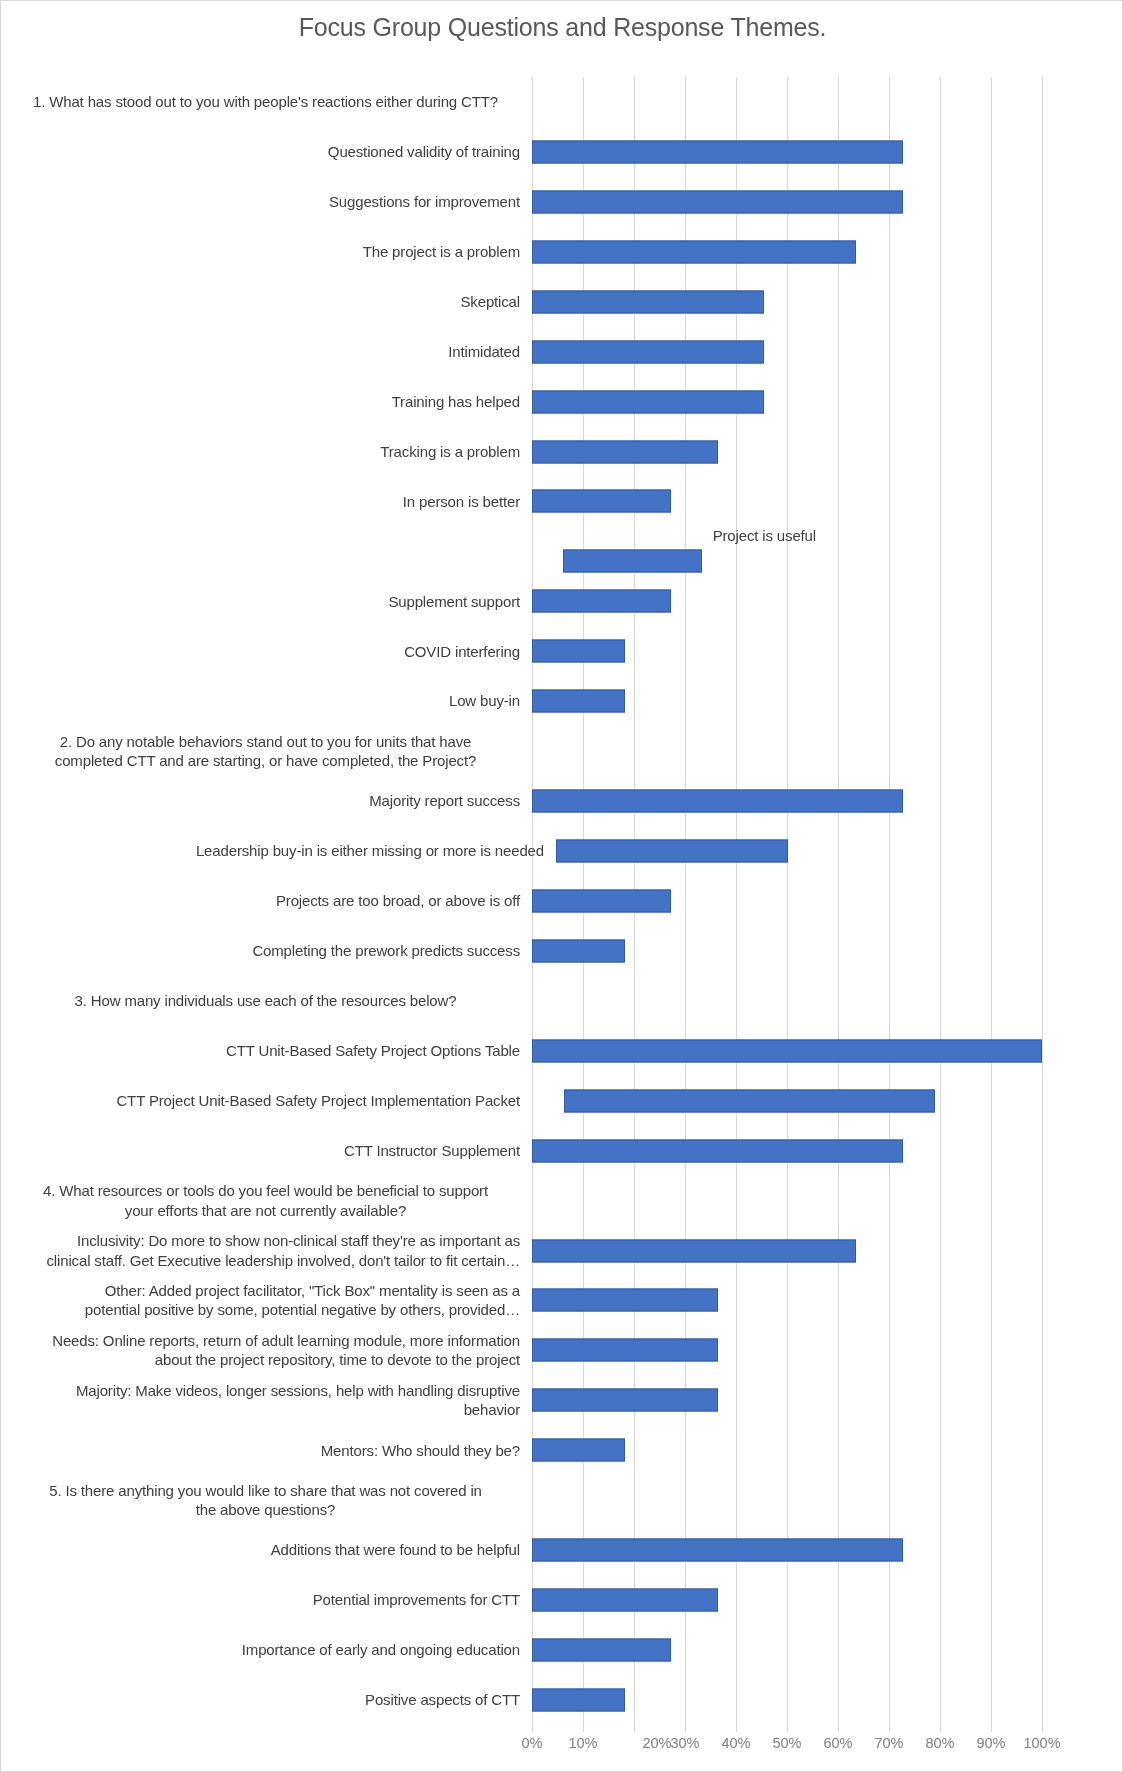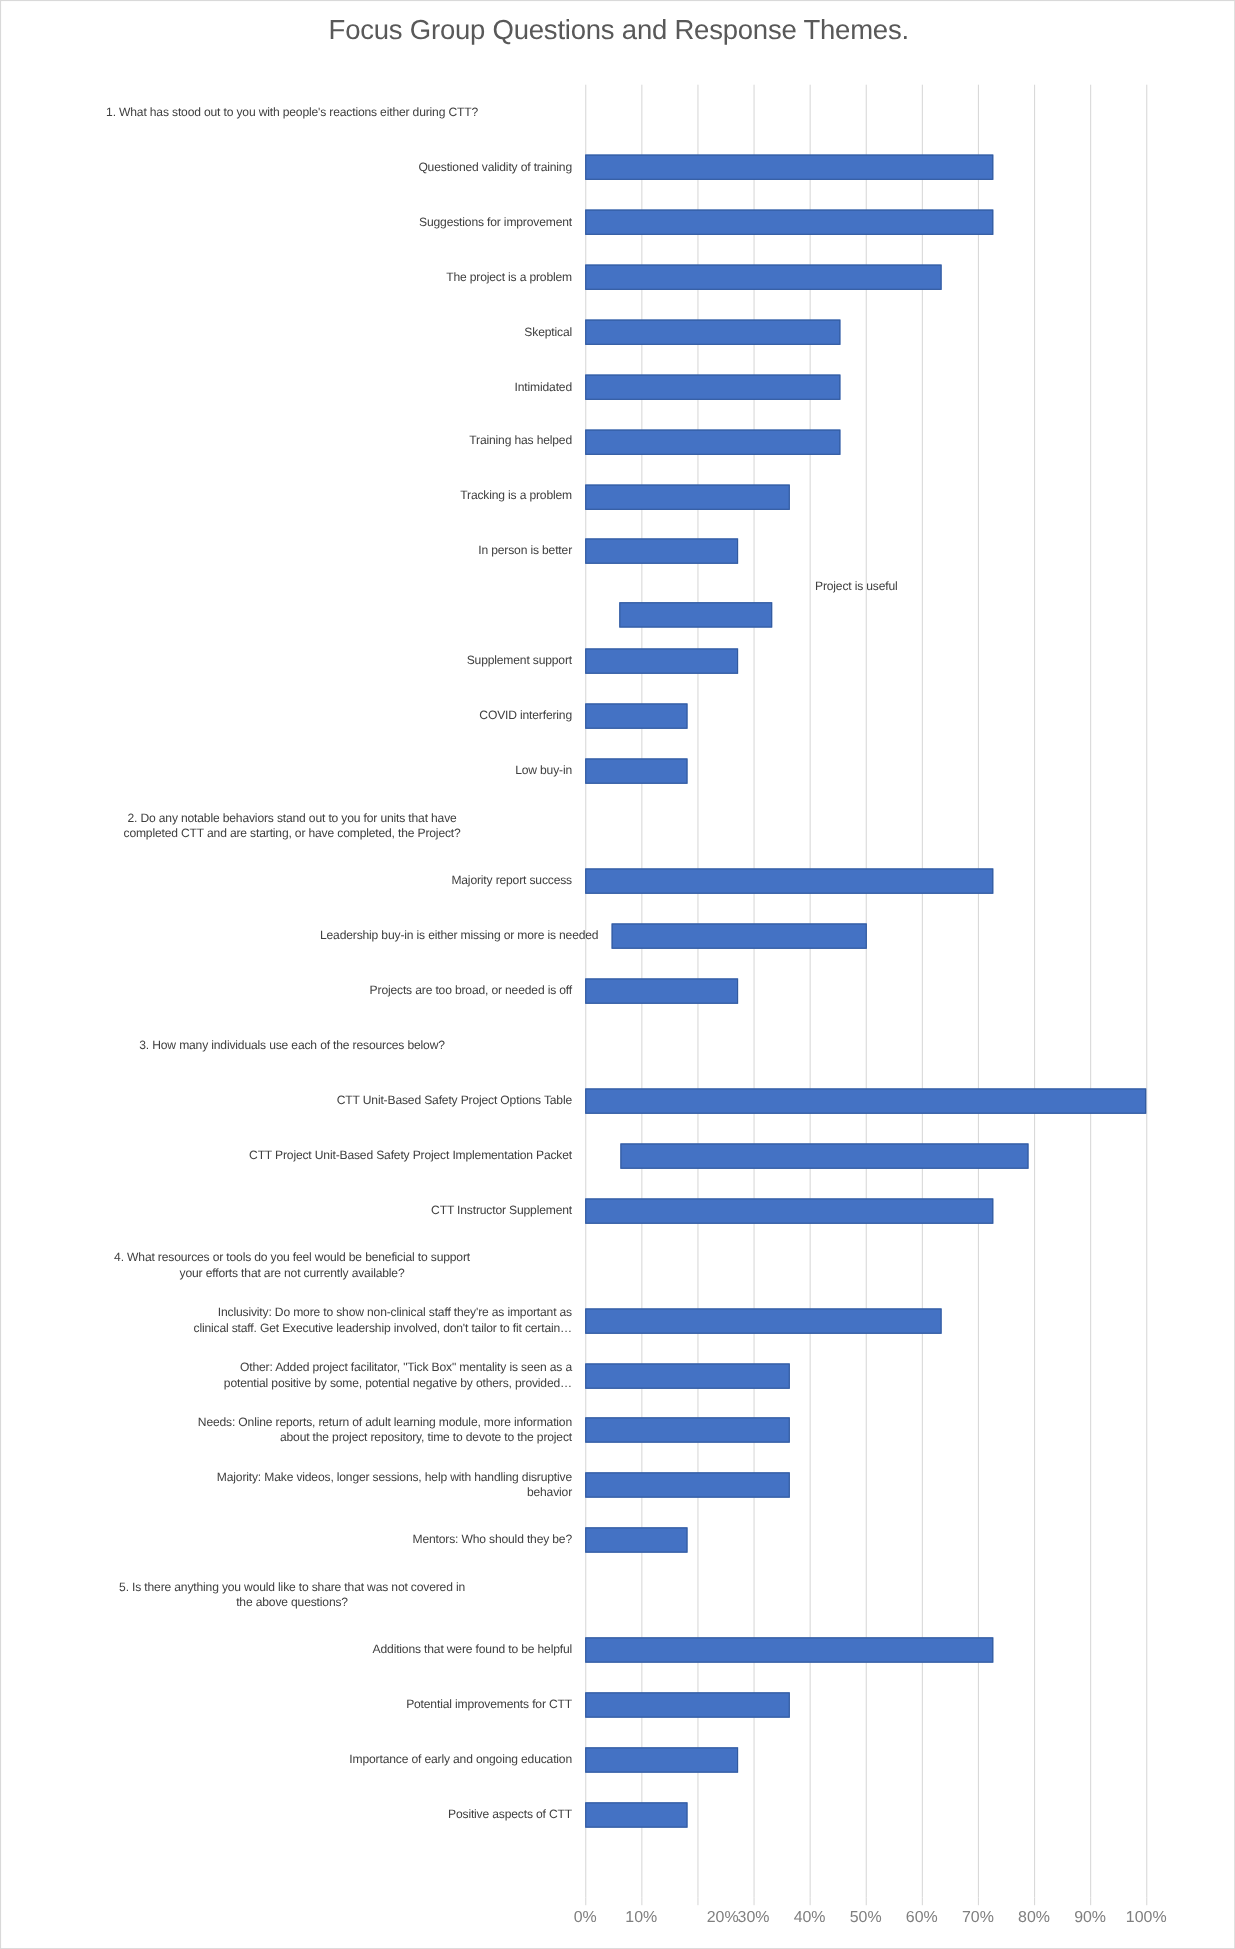--- a/index.html
+++ b/index.html
@@ -54,21 +54,21 @@
   .row {
     position: relative;
     width: 1123px;
     display: flex;
     align-items: center;
   }
   .row-label {
     width: 531px;
     padding-right: 12px;
     text-align: right;
-    font-size: 11px;
+    font-size: 15px;
     line-height: 1.3;
     color: #404040;
     letter-spacing: -0.15px;
     white-space: pre-line;
   }
   .row-label.question {
     text-align: center;
     padding-left: 14px;
     padding-right: 16px;
   }
@@ -227,23 +227,29 @@
           <div class="bar" title="Majority report success" style="width: 370.77px; background: rgb(68, 114, 196);"></div>
         </div>
       </div>
       <div class="row" style="height: 49.9394px; margin-left: 24px;">
         <div class="row-label">Leadership buy-in is either missing or more is needed</div>
         <div class="row-bars">
           <div class="bar" title="Leadership buy-in is either missing or more is needed" style="width: 232.05px; background: rgb(68, 114, 196);"></div>
         </div>
       </div>
       <div class="row" style="height: 49.9394px;">
-        <div class="row-label">Projects are too broad, or needed is off</div>
+        <div class="row-label">Projects are too broad, or above is off</div>
         <div class="row-bars">
           <div class="bar" title="Projects are too broad, or focus is off" style="width: 139.23px; background: rgb(68, 114, 196);"></div>
+        </div>
+      </div>
+      <div class="row" style="height: 49.9394px;">
+        <div class="row-label">Completing the prework predicts success</div>
+        <div class="row-bars">
+          <div class="bar" title="Completing the prework predicts success" style="width: 92.82px; background: rgb(68, 114, 196);"></div>
         </div>
       </div>
       <div class="row" style="height: 49.9394px;">
         <div class="row-label question">3.  How many individuals use each of the resources below?</div>
         <div class="row-bars"></div>
       </div>
       <div class="row" style="height: 49.9394px;">
         <div class="row-label">CTT Unit-Based Safety Project Options Table</div>
         <div class="row-bars">
           <div class="bar" title="CTT Unit-Based Safety Project Options Table" style="width: 510px; background: rgb(68, 114, 196);"></div>

